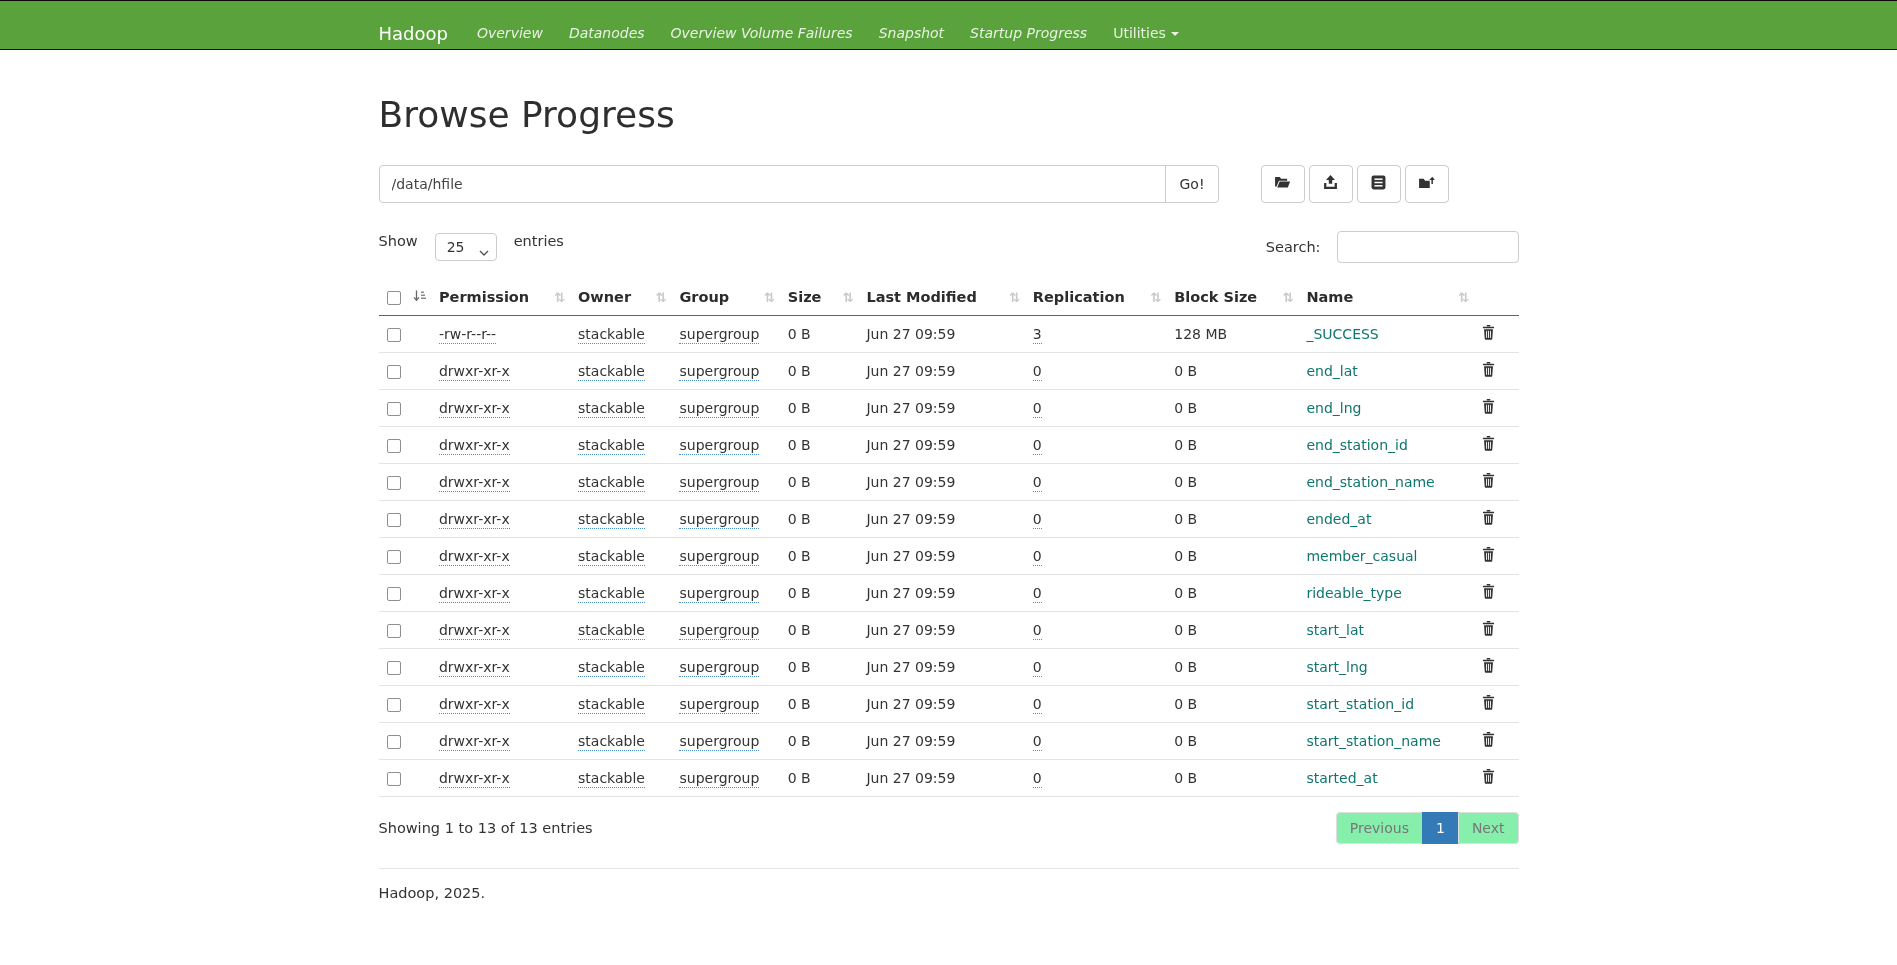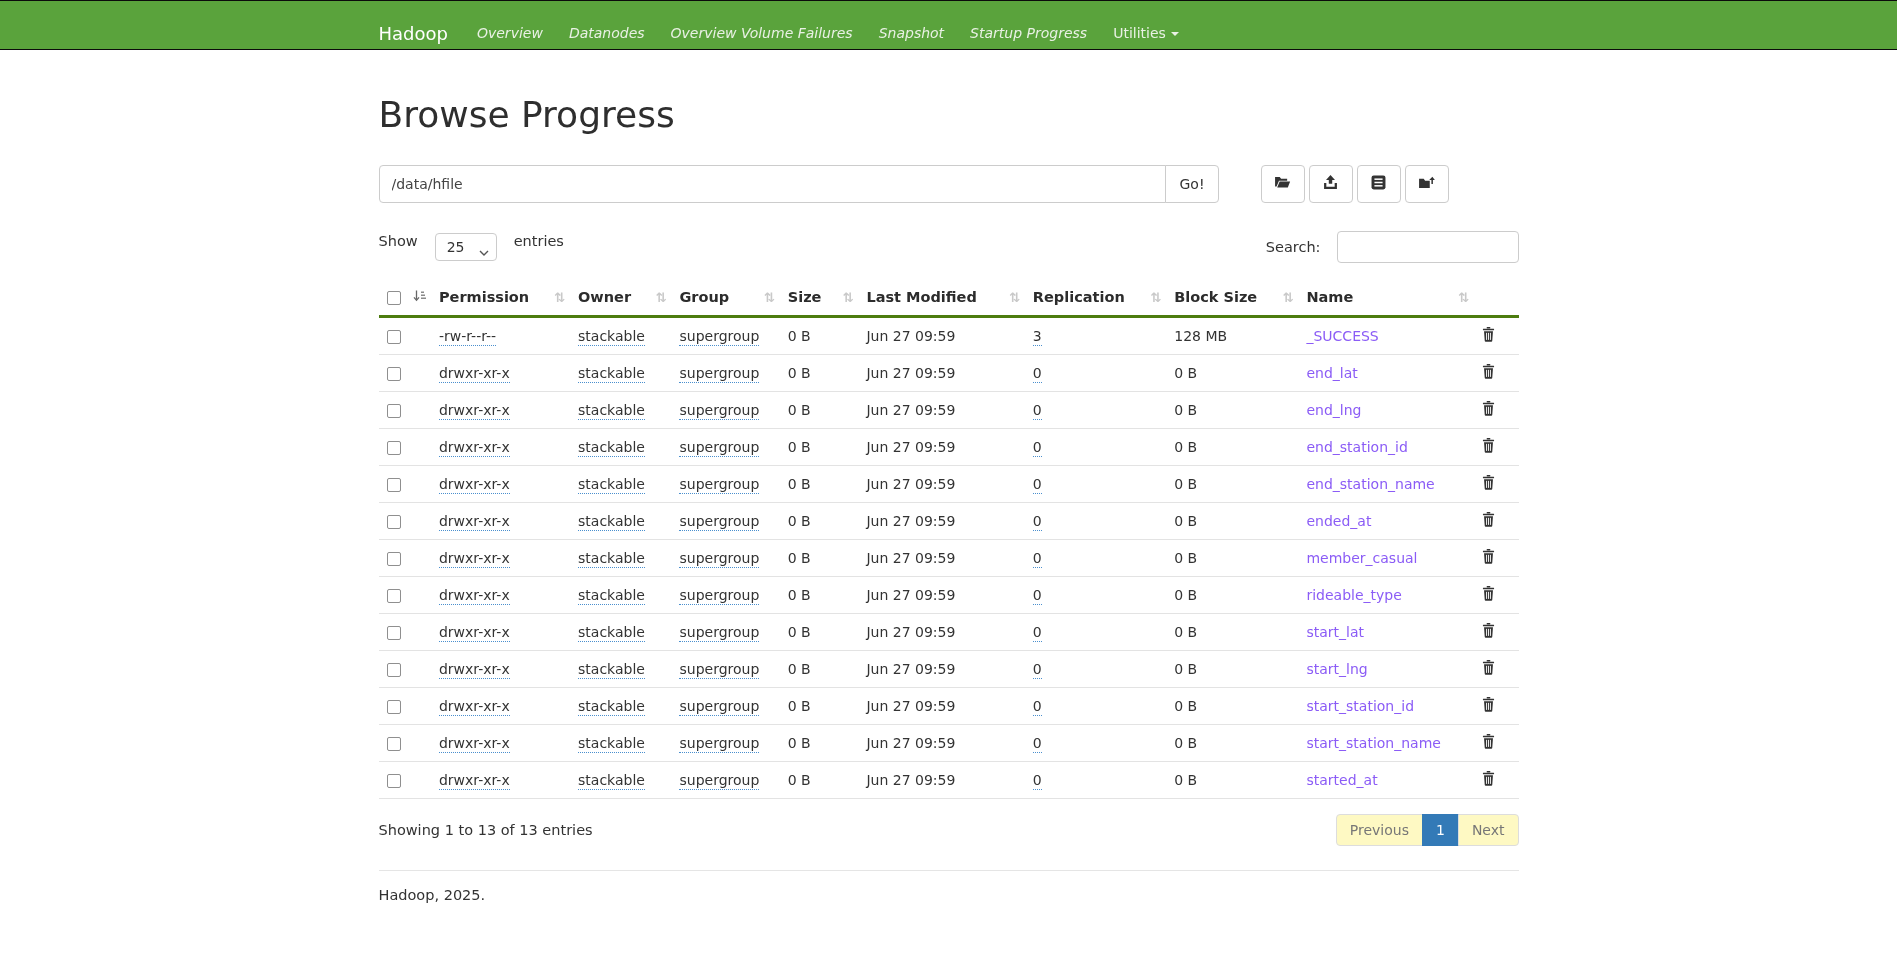--- a/index.html
+++ b/index.html
@@ -57,45 +57,45 @@
   .fake-select .chev { position:absolute; right:7px; top:9px; }
   .search-control { display:flex; align-items:center; gap:16px; font-size:14.5px; }
   .search-input {
     width:182px; height:32px; border:1px solid #ccc; border-radius:4px;
     padding:5px 10px; font-size:14px; outline:none;
   }
   
   table.dir-table { width:100%; border-collapse:collapse; table-layout:fixed; font-size:14px; }
   .dir-table th {
     text-align:left; font-weight:700; font-size:14.5px; color:#2c2c2c;
-    padding:10px 8px; border-bottom:3px solid #4d7c0f; position:relative; cursor:pointer;
+    padding:10px 8px; border-bottom:1px solid #4d7c0f; position:relative; cursor:pointer;
     white-space:nowrap;
   }
   .dir-table td {
     padding:9px 8px; border-bottom:1px solid #e3e3e3; vertical-align:middle;
     white-space:nowrap; overflow:hidden;
   }
   .sort-icon {
     position:absolute; right:5px; top:50%; transform:translateY(-50%);
     color:#c9c9c9; font-size:13px; line-height:1;
   }
   .cb {
     appearance:none; -webkit-appearance:none; width:14px; height:14px;
     border:1px solid #8f8f8f; border-radius:2px; background:#fff; margin:0; cursor:pointer;
     vertical-align:middle;
   }
   .editable { border-bottom:1px dotted #4a8fce; padding-bottom:1px; cursor:pointer; }
-  .name-link { color:#8b5cf6; text-decoration:none; cursor:pointer; }
+  .name-link { color:#0f766e; text-decoration:none; cursor:pointer; }
   .trash-btn { cursor:pointer; display:inline-block; }
   
   .table-footer { display:flex; justify-content:space-between; align-items:center; margin-top:15px; }
   .summary { font-size:14.5px; color:#333; }
   .pagination { display:flex; }
   .page-btn {
-    padding:7px 13px; border:1px solid #ddd; background:#fef9c3; color:#777;
+    padding:7px 13px; border:1px solid #ddd; background:#86efac; color:#777;
     font-size:14px; margin-left:-1px; cursor:pointer; font-family:inherit;
   }
   .page-btn.first { border-radius:4px 0 0 4px; margin-left:0; }
   .page-btn.last { border-radius:0 4px 4px 0; }
   .page-btn.active { background:#337ab7; border-color:#337ab7; color:#fff; }
   
   hr.footer-rule { border:0; border-top:1px solid #e5e5e5; margin:24px 0 16px 0; }
   .site-footer { font-size:14.5px; color:#333; padding-bottom:30px; }
   
   col.c-sel{width:4.6%} col.c-perm{width:12.2%} col.c-owner{width:8.9%} col.c-group{width:9.5%}

